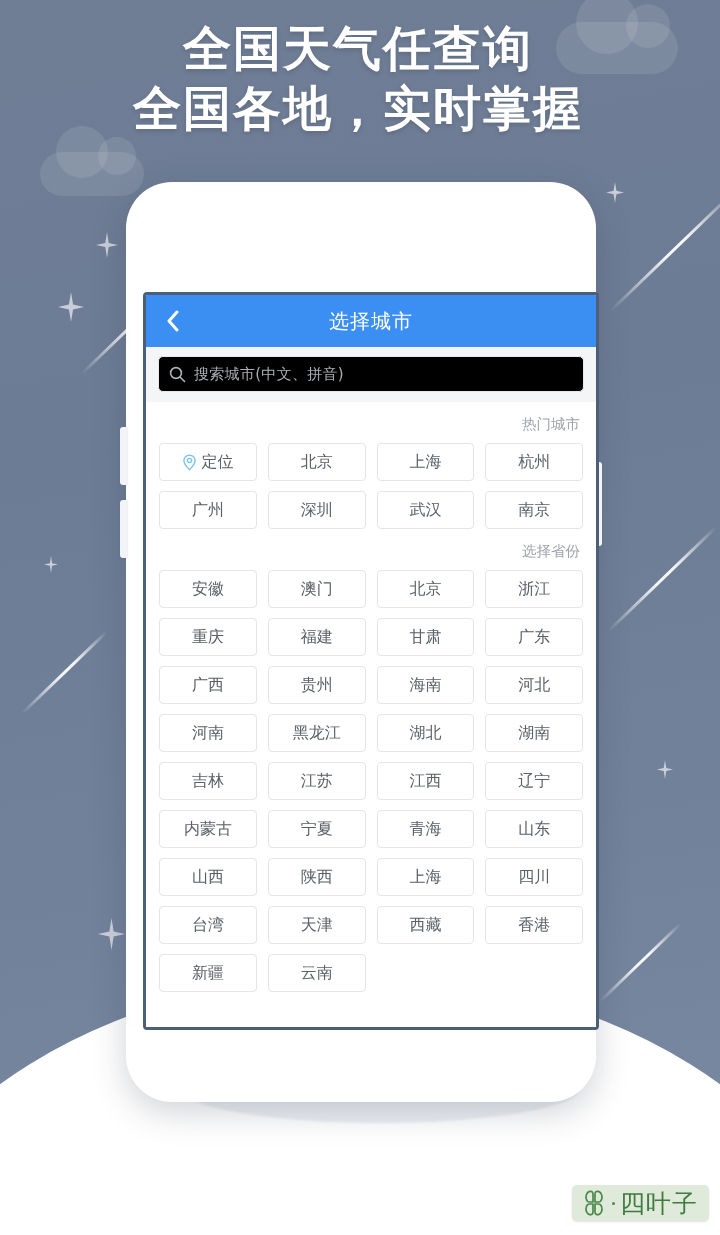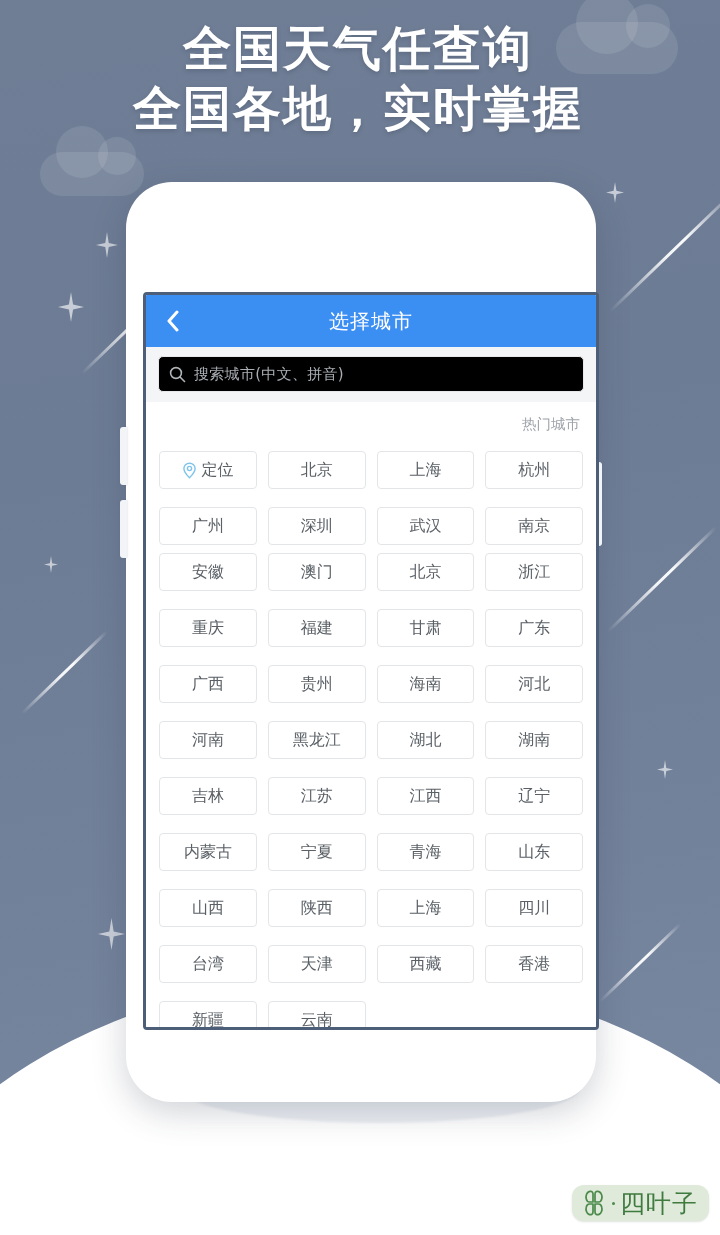--- a/index.html
+++ b/index.html
@@ -203,34 +203,33 @@
     border-radius: 4px;
     background: #ffffff;
     display: flex;
     align-items: center;
     justify-content: center;
     gap: 4px;
     color: #5a6066;
     font-size: 16px;
     cursor: pointer;
     box-sizing: border-box;
-    margin-top: 8px;
   }
   .chip .pin { display: flex; align-items: center; }
 
   
   .watermark {
     position: absolute;
     right: 11px;
     bottom: 14px;
     display: flex;
     align-items: center;
     gap: 5px;
     background: #dfeada;
-    border-radius: 12px;
+    border-radius: 5px;
     padding: 5px 11px 5px 9px;
     box-shadow: 0 1px 2px rgba(80,95,75,0.18);
   }
   .wm-text {
     color: #3f7a3e;
     font-size: 25px;
     letter-spacing: 1px;
     line-height: 1;
   }
   .wm-dot {
@@ -327,20 +326,21 @@
               <span>深圳</span>
             </div>
             <div class="chip">
               <span>武汉</span>
             </div>
             <div class="chip">
               <span>南京</span>
             </div>
           </div>
 
+        <div class="section-title">选择省份</div>
         <div class="grid" id="prov-grid">
             <div class="chip">
               <span>安徽</span>
             </div>
             <div class="chip">
               <span>澳门</span>
             </div>
             <div class="chip">
               <span>北京</span>
             </div>

